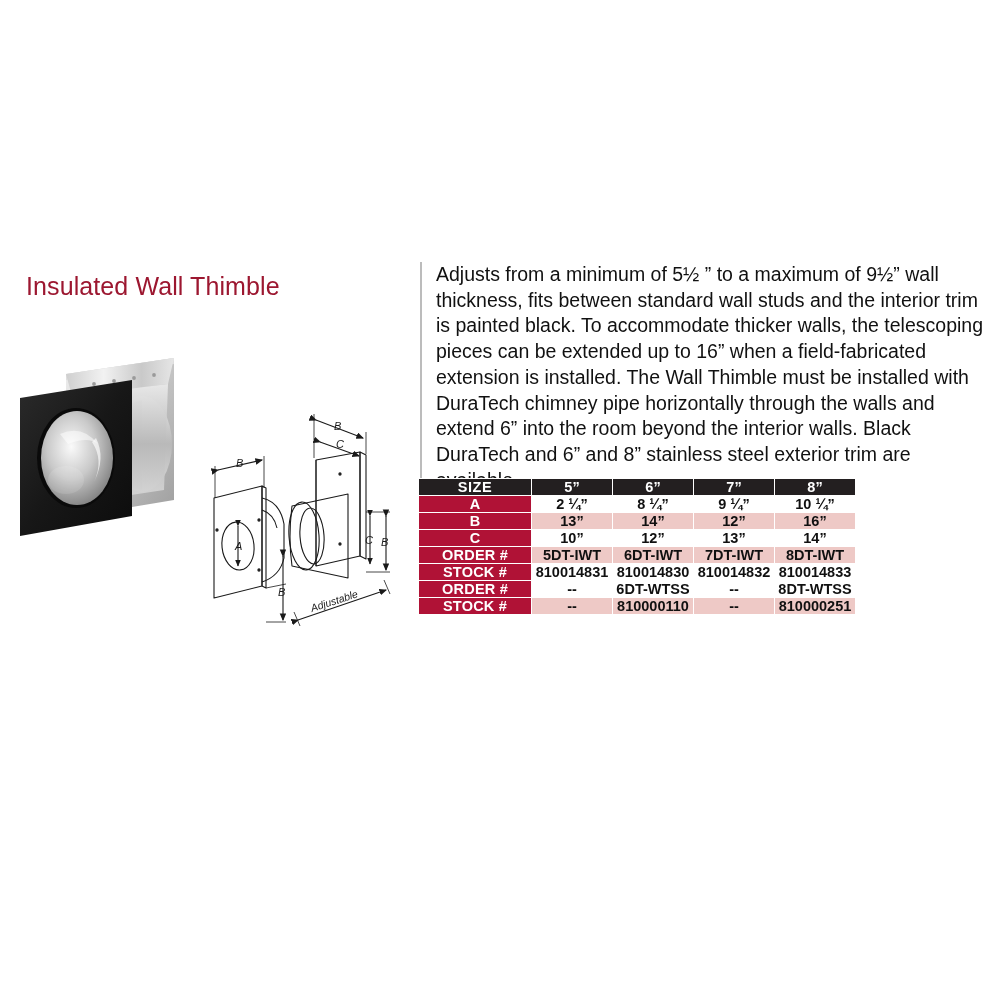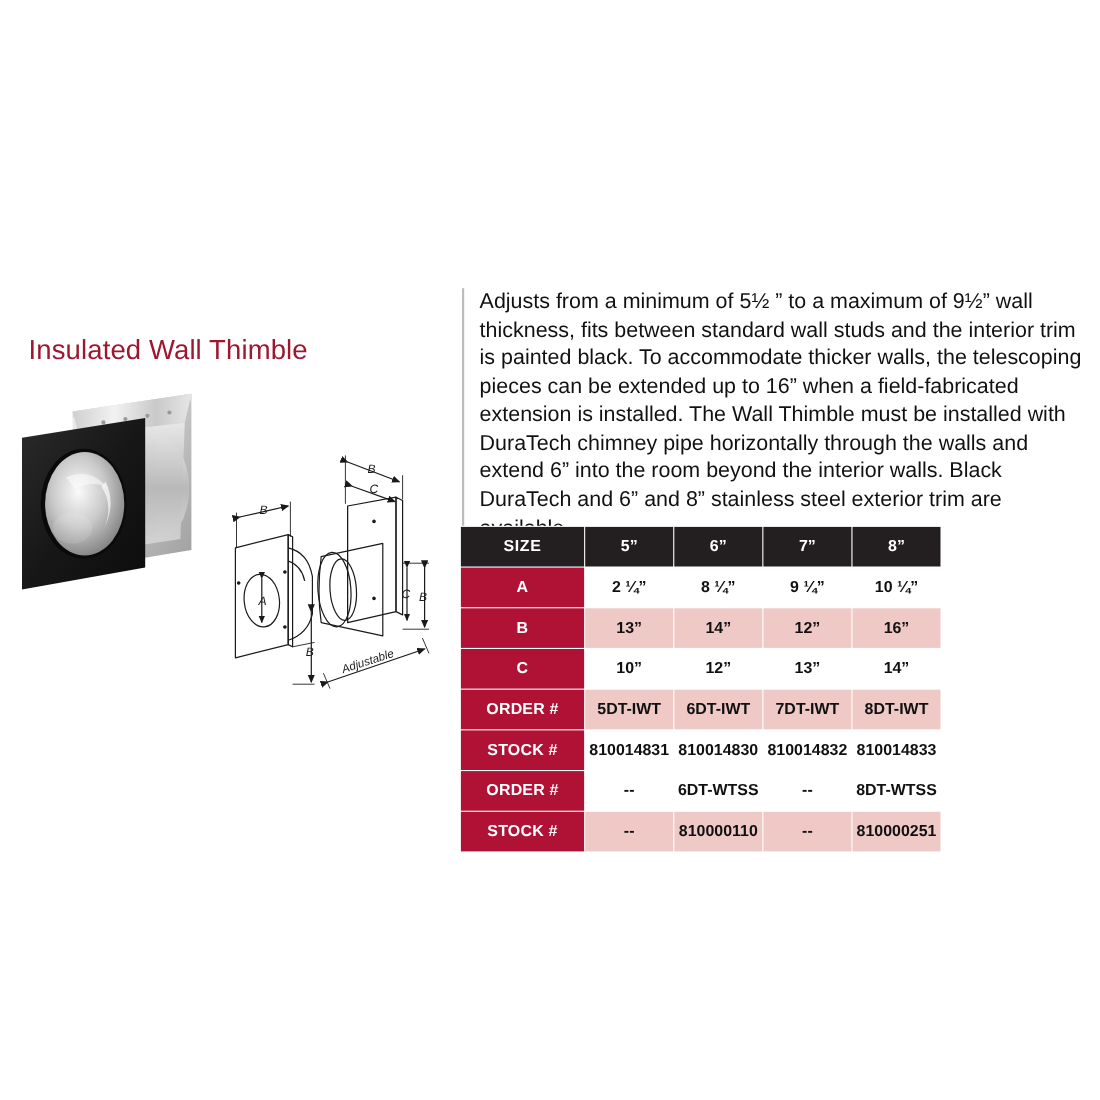--- a/index.html
+++ b/index.html
@@ -18,21 +18,20 @@
   
   #product-title {
     position: absolute;
     left: 26px;
     top: 272px;
     font-size: 25px;
     font-weight: 400;
     color: #9c1730;
     letter-spacing: 0.1px;
     white-space: nowrap;
-    margin-top: 32px;
   }
 
   
   #product-photo {
     position: absolute;
     left: 8px;
     top: 340px;
     width: 190px;
     height: 200px;
   }
@@ -69,21 +68,21 @@
     position: absolute;
     left: 418px;
     top: 478px;
     width: 438px;
     border-collapse: separate;
     border-spacing: 1px;
     background: #ffffff;
     table-layout: fixed;
   }
   #spec-table td {
-    height: 36px;
+    height: 16px;
     padding: 0 2px;
     text-align: center;
     vertical-align: middle;
     font-size: 14.5px;
     font-weight: 700;
     color: #101010;
     white-space: nowrap;
   }
   #spec-table td.label {
     width: 108px;

